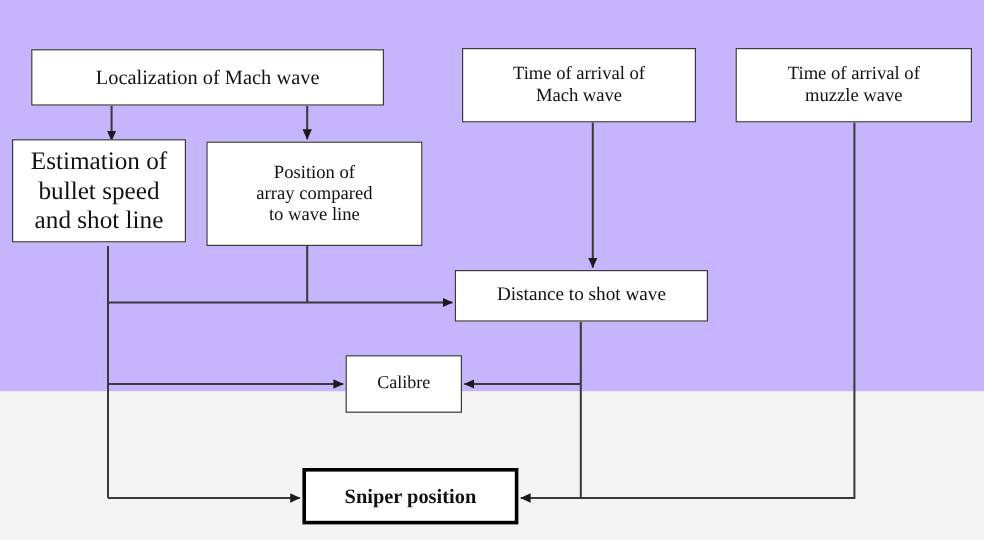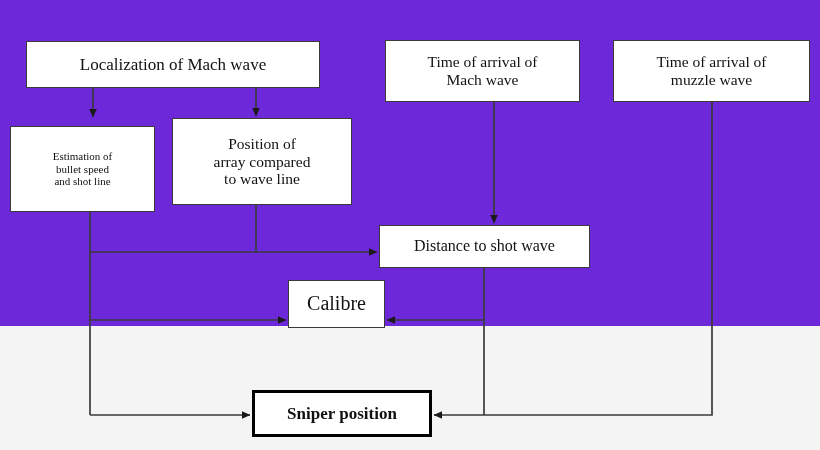--- a/index.html
+++ b/index.html
@@ -10,21 +10,21 @@
     width: 820px;
     height: 450px;
     background: #f4f4f4;
     font-family: "Liberation Serif", "DejaVu Serif", serif;
     overflow: hidden;
   }
   #canvas {
     position: relative;
     width: 820px;
     height: 326px;
-    background: #6d28d9;
+    background: #c4b5fd;
   }
   #wires {
     position: absolute;
     left: 0;
     top: 0;
     width: 820px;
     height: 450px;
     pointer-events: none;
   }
   .node {
@@ -42,24 +42,24 @@
     z-index: 2;
   }
   .node.emph {
     border: 3px solid #000000;
     font-weight: bold;
     font-family: Liberation Serif, serif;
   }
   .n-localization { left: 26px;  top: 41px;  width: 294px; height: 47px;  font-size: 17px; }
   .n-toa-mach     { left: 385px; top: 40px;  width: 195px; height: 62px;  font-size: 15.5px; }
   .n-toa-muzzle   { left: 613px; top: 40px;  width: 197px; height: 62px;  font-size: 15.5px; }
-  .n-estimation   { left: 10px;  top: 126px; width: 145px; height: 86px;  font-size: 11px; }
+  .n-estimation   { left: 10px;  top: 116px; width: 145px; height: 86px;  font-size: 21px; }
   .n-position     { left: 172px; top: 118px; width: 180px; height: 87px;  font-size: 15.5px; }
   .n-distance     { left: 379px; top: 225px; width: 211px; height: 43px;  font-size: 16px; }
-  .n-calibre      { left: 288px; top: 280px; width: 97px;  height: 48px;  font-size: 20px; }
+  .n-calibre      { left: 288px; top: 296px; width: 97px;  height: 48px;  font-size: 15px; }
   .n-sniper       { left: 252px; top: 390px; width: 180px; height: 47px;  font-size: 17px; }
 </style>
 </head>
 <body>
 
 <div id="canvas">
 
   <svg id="wires" viewBox="0 0 820 450" width="820" height="450" xmlns="http://www.w3.org/2000/svg">
     <defs>
       <marker id="ah" markerWidth="9" markerHeight="9" refX="8.2" refY="4.5" orient="auto" markerUnits="userSpaceOnUse">

